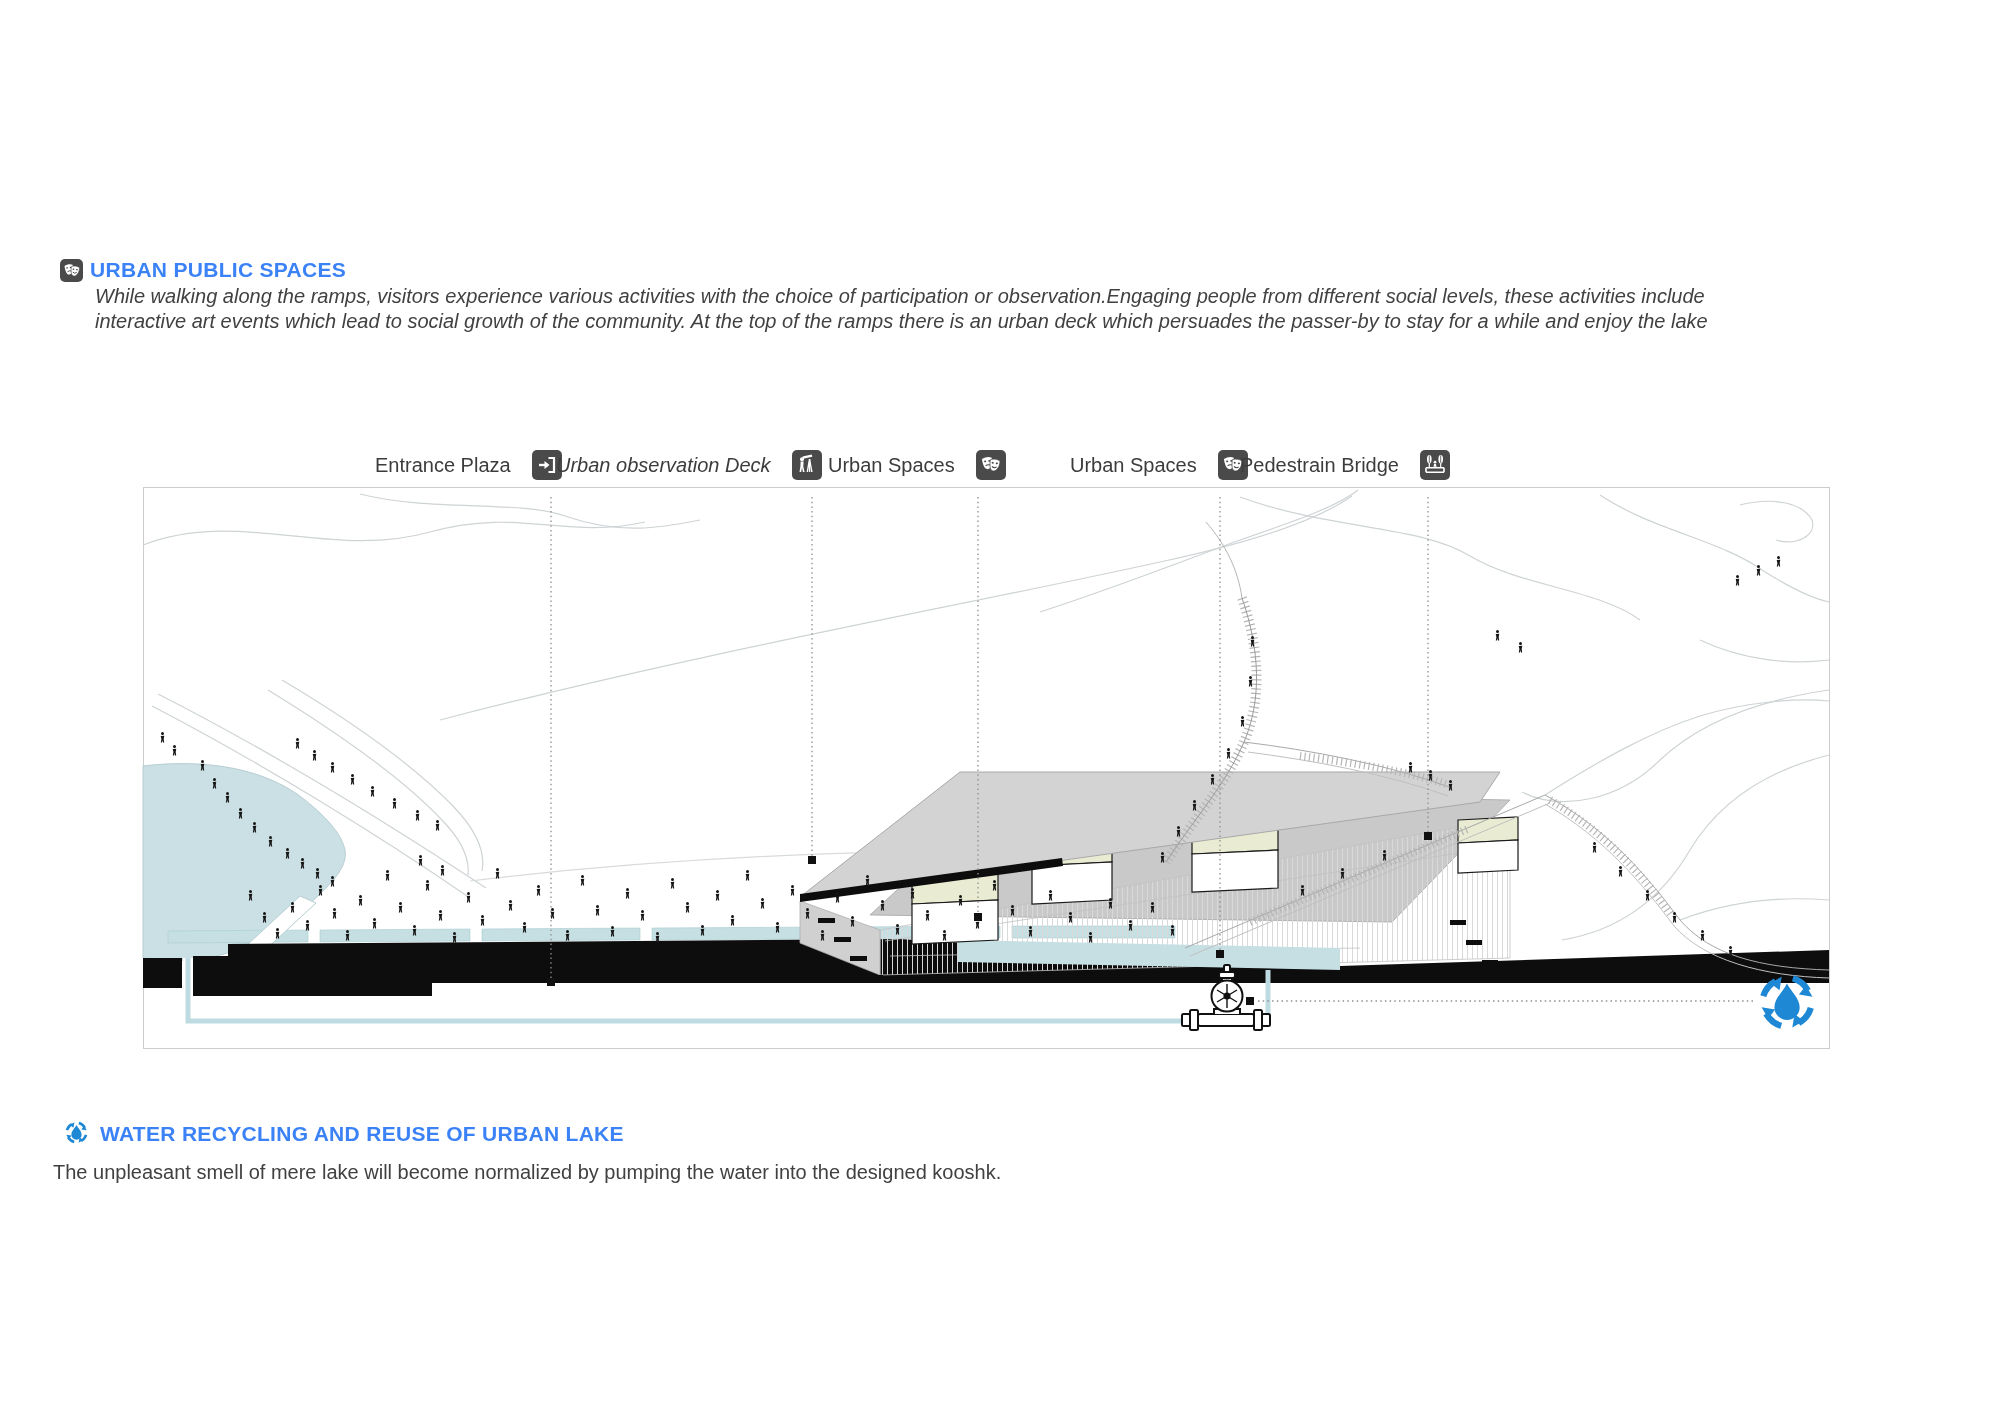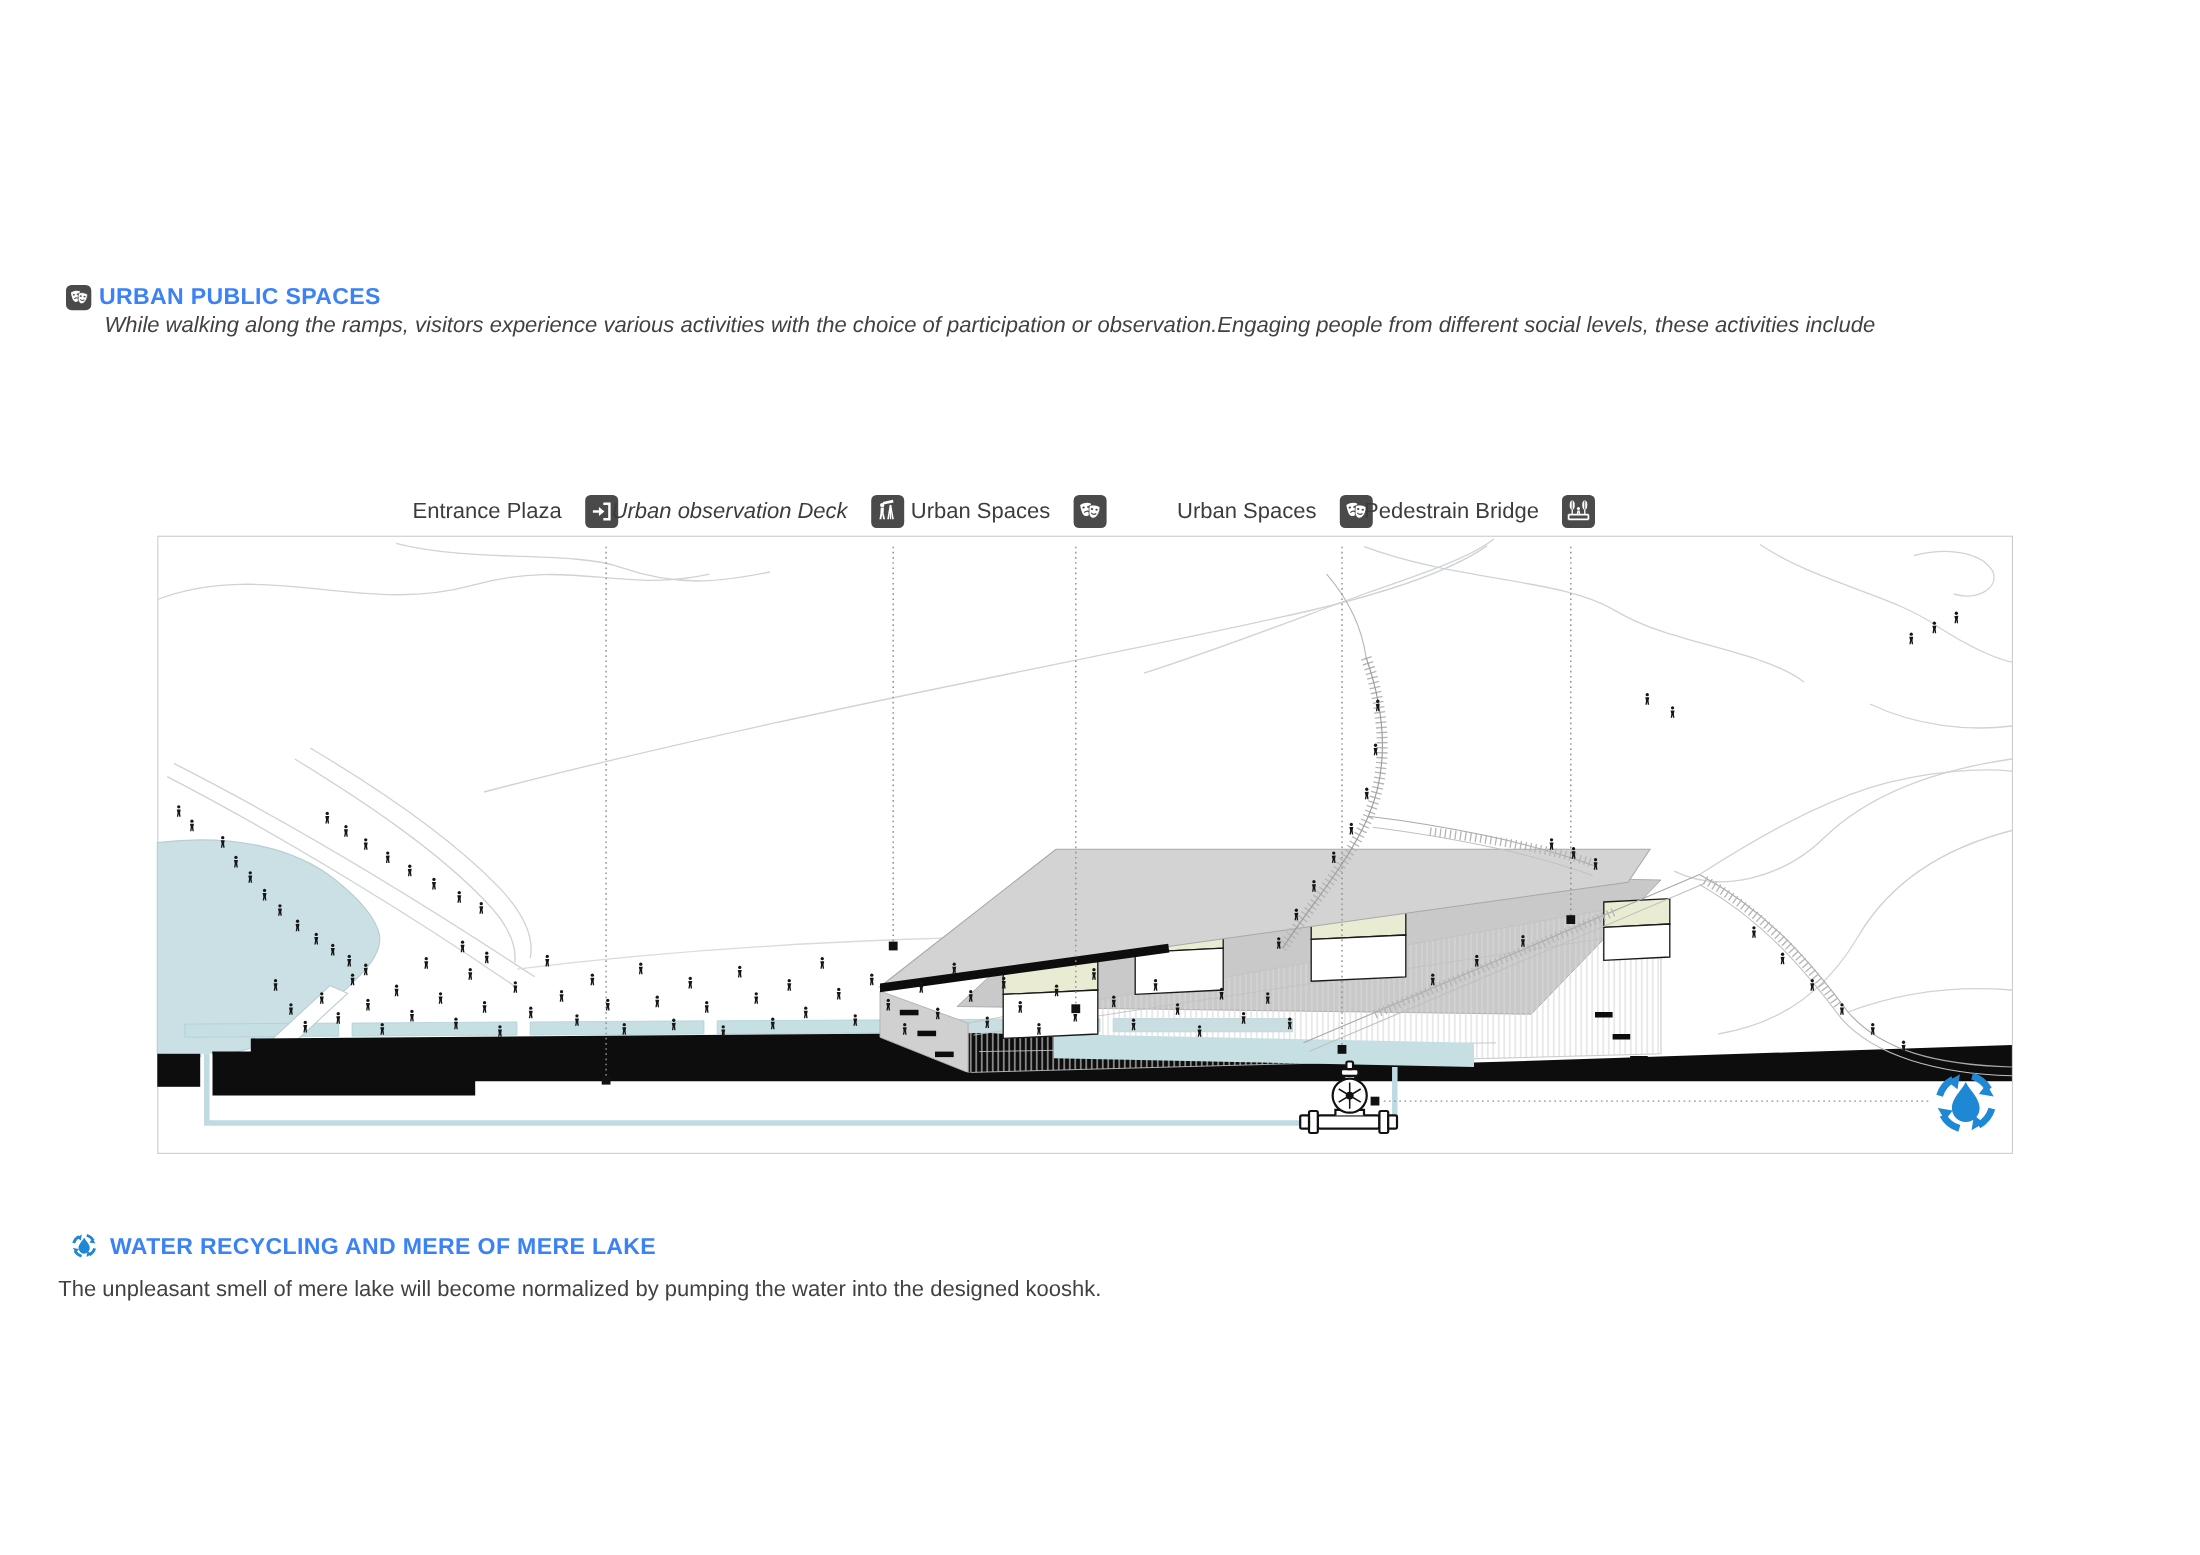--- a/index.html
+++ b/index.html
@@ -92,20 +92,21 @@
 
 <div class="abs" style="left:60px;top:258px;">
   <span class="chip" style="width:23px;height:23px;position:absolute;left:0;top:1px;">
     <svg width="20" height="20" viewBox="0 0 24 24">
         <use href="#g-masks"></use>
       </svg>
   </span>
   <div class="sec-title" style="position:absolute;left:30px;top:0;">URBAN PUBLIC SPACES</div>
   <div class="sec-body" style="position:absolute;left:35px;top:26px;font-style:italic;">
     <div>While walking along the ramps, visitors experience various activities with the choice of participation or observation.Engaging people from different social levels, these activities include</div>
+    <div>interactive art events which lead to social growth of the community. At the top of the ramps there is an urban deck which persuades the passer-by to stay for a while and enjoy the lake</div>
   </div>
 </div>
 
 <div class="callout" style="left:375px;">
   <span>Entrance Plaza</span>
   <span class="chip">
     <svg width="24" height="24" viewBox="0 0 24 24">
         <use href="#g-entrance"></use>
       </svg>
   </span>
@@ -395,15 +396,15 @@
     <use href="#g-recycle"></use>
   </g>
 </svg>
 
 <div class="abs" style="left:53px;top:1118px;">
   <span class="abs" style="left:11px;top:2px;">
     <svg width="25" height="25" viewBox="0 0 64 64">
         <use href="#g-recycle"></use>
       </svg>
   </span>
-  <div class="sec-title" style="position:absolute;left:47px;top:4px;">WATER RECYCLING AND MERE OF MERE LAKE</div>
+  <div class="sec-title" style="position:absolute;left:47px;top:4px;">WATER RECYCLING AND REUSE OF URBAN LAKE</div>
   <div class="sec-body" style="position:absolute;left:0;top:42px;text-align:right;">The unpleasant smell of mere lake will become normalized by pumping the water into the designed kooshk.</div>
 </div>
 
 </body></html>

